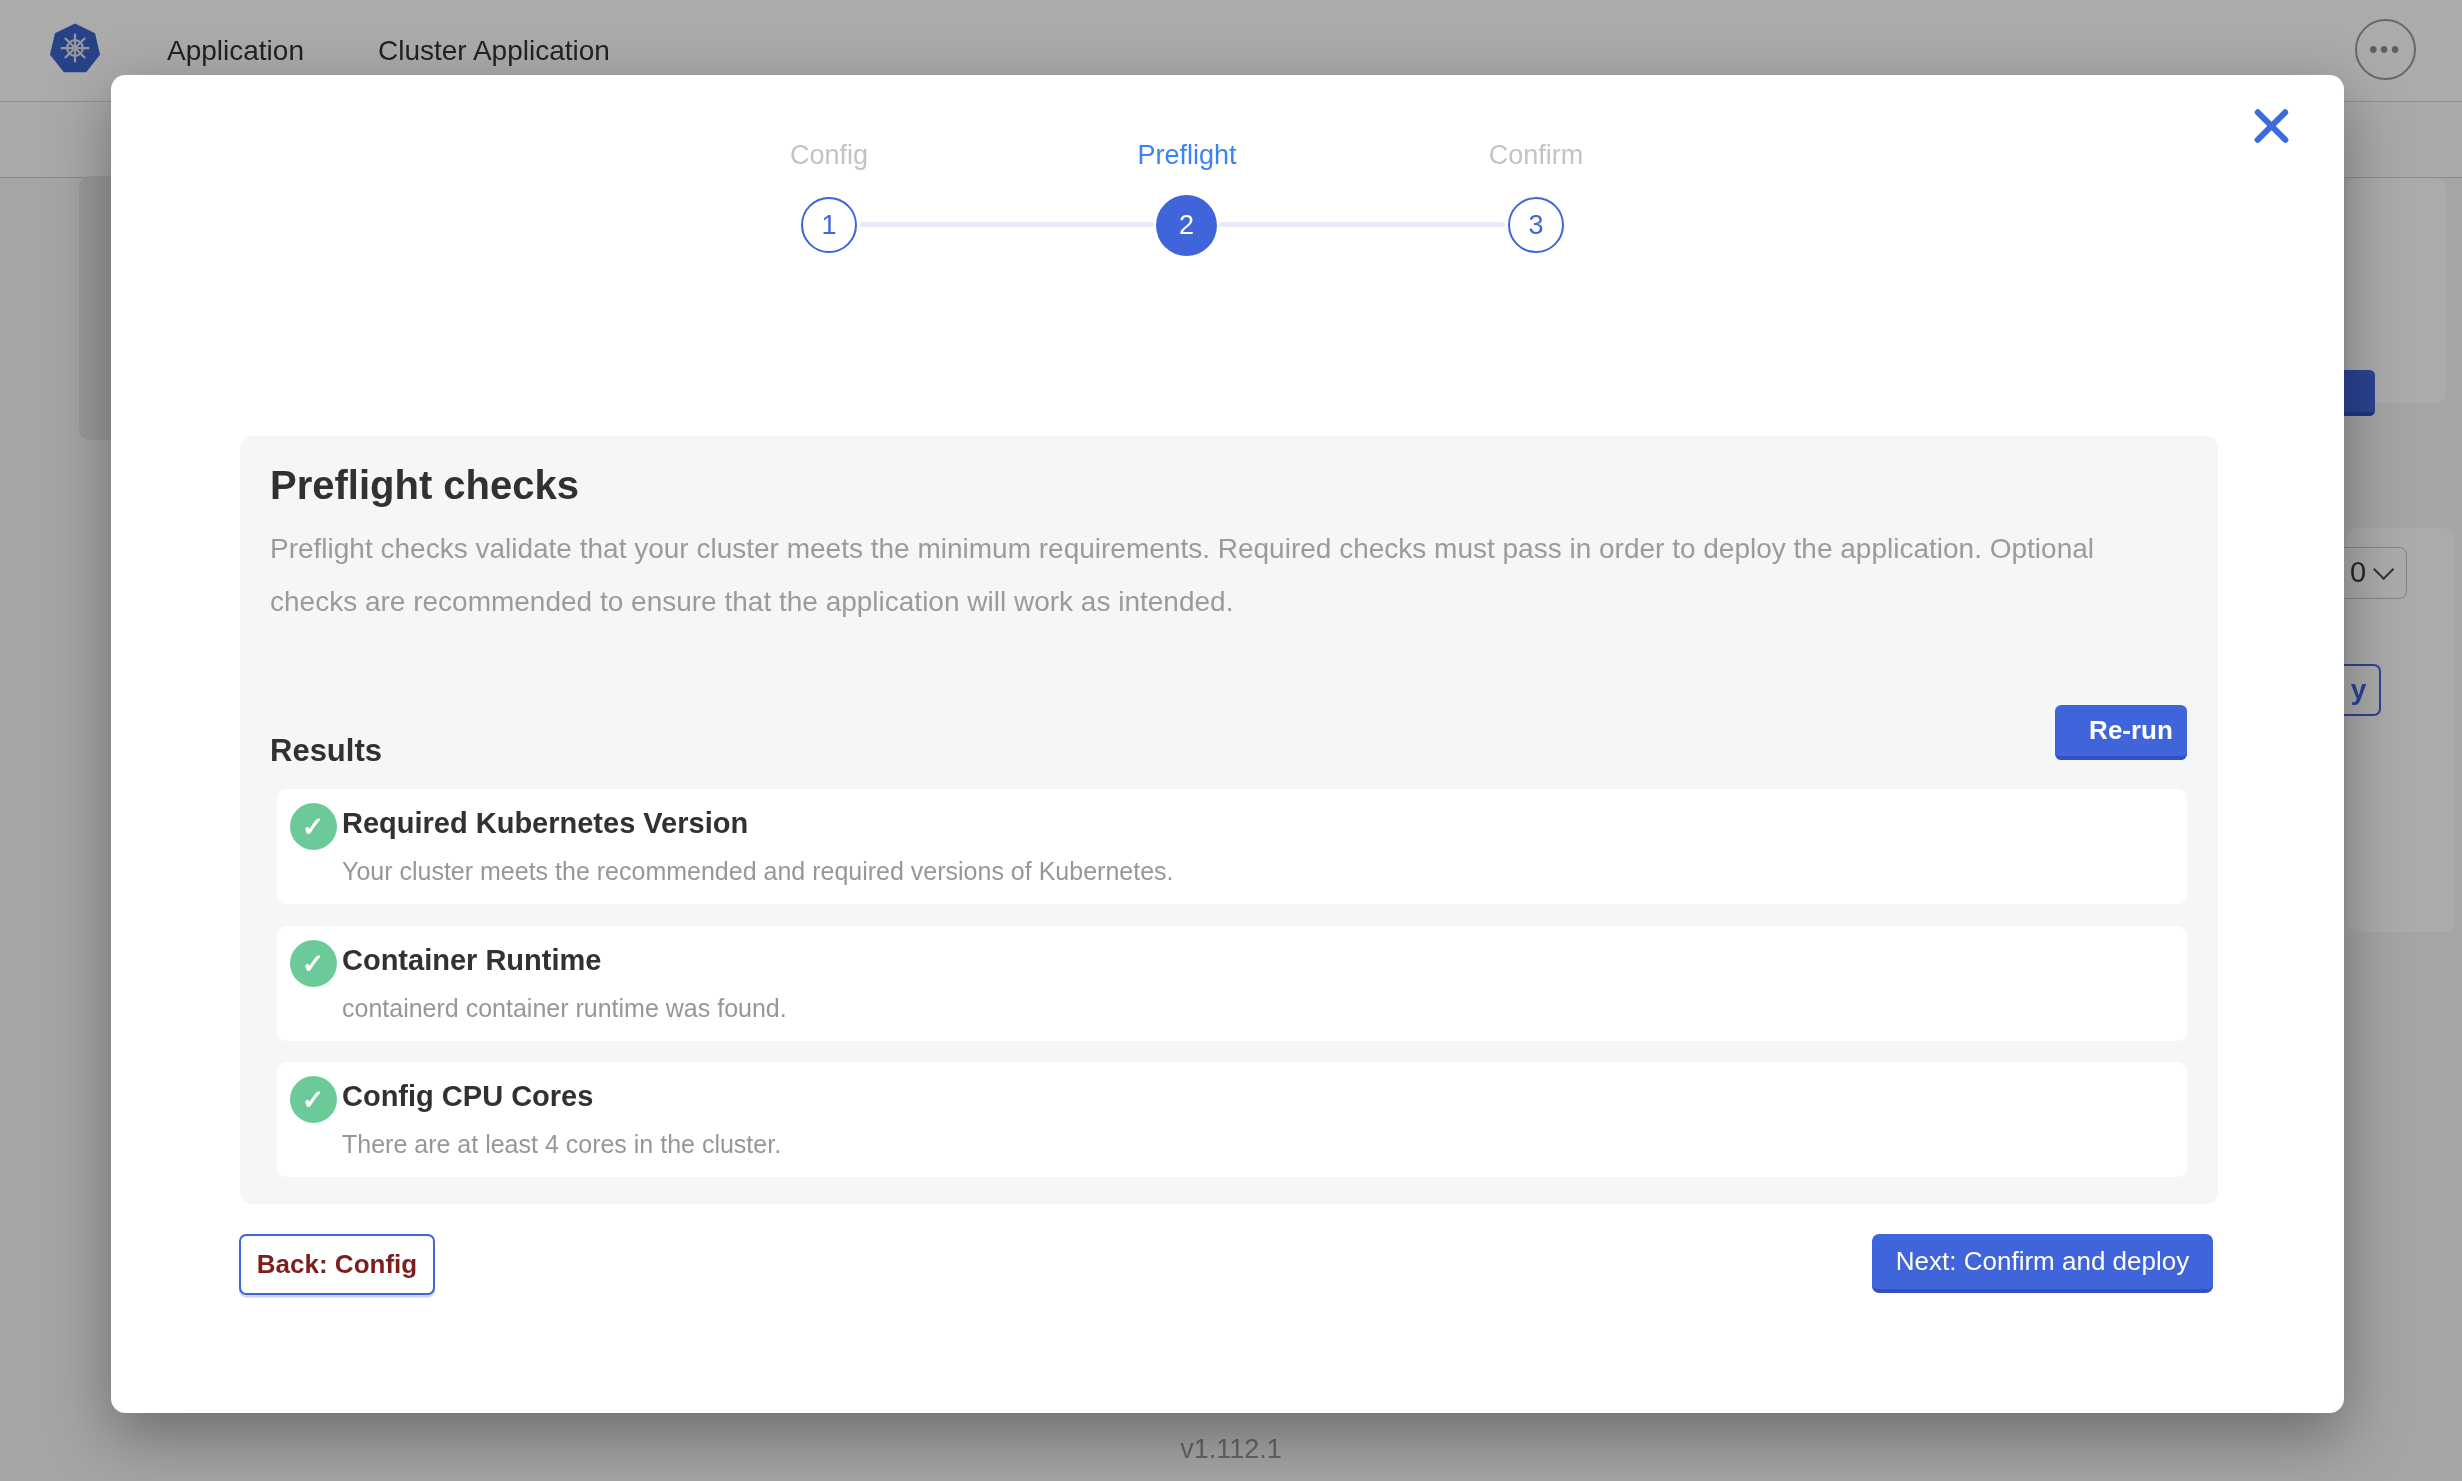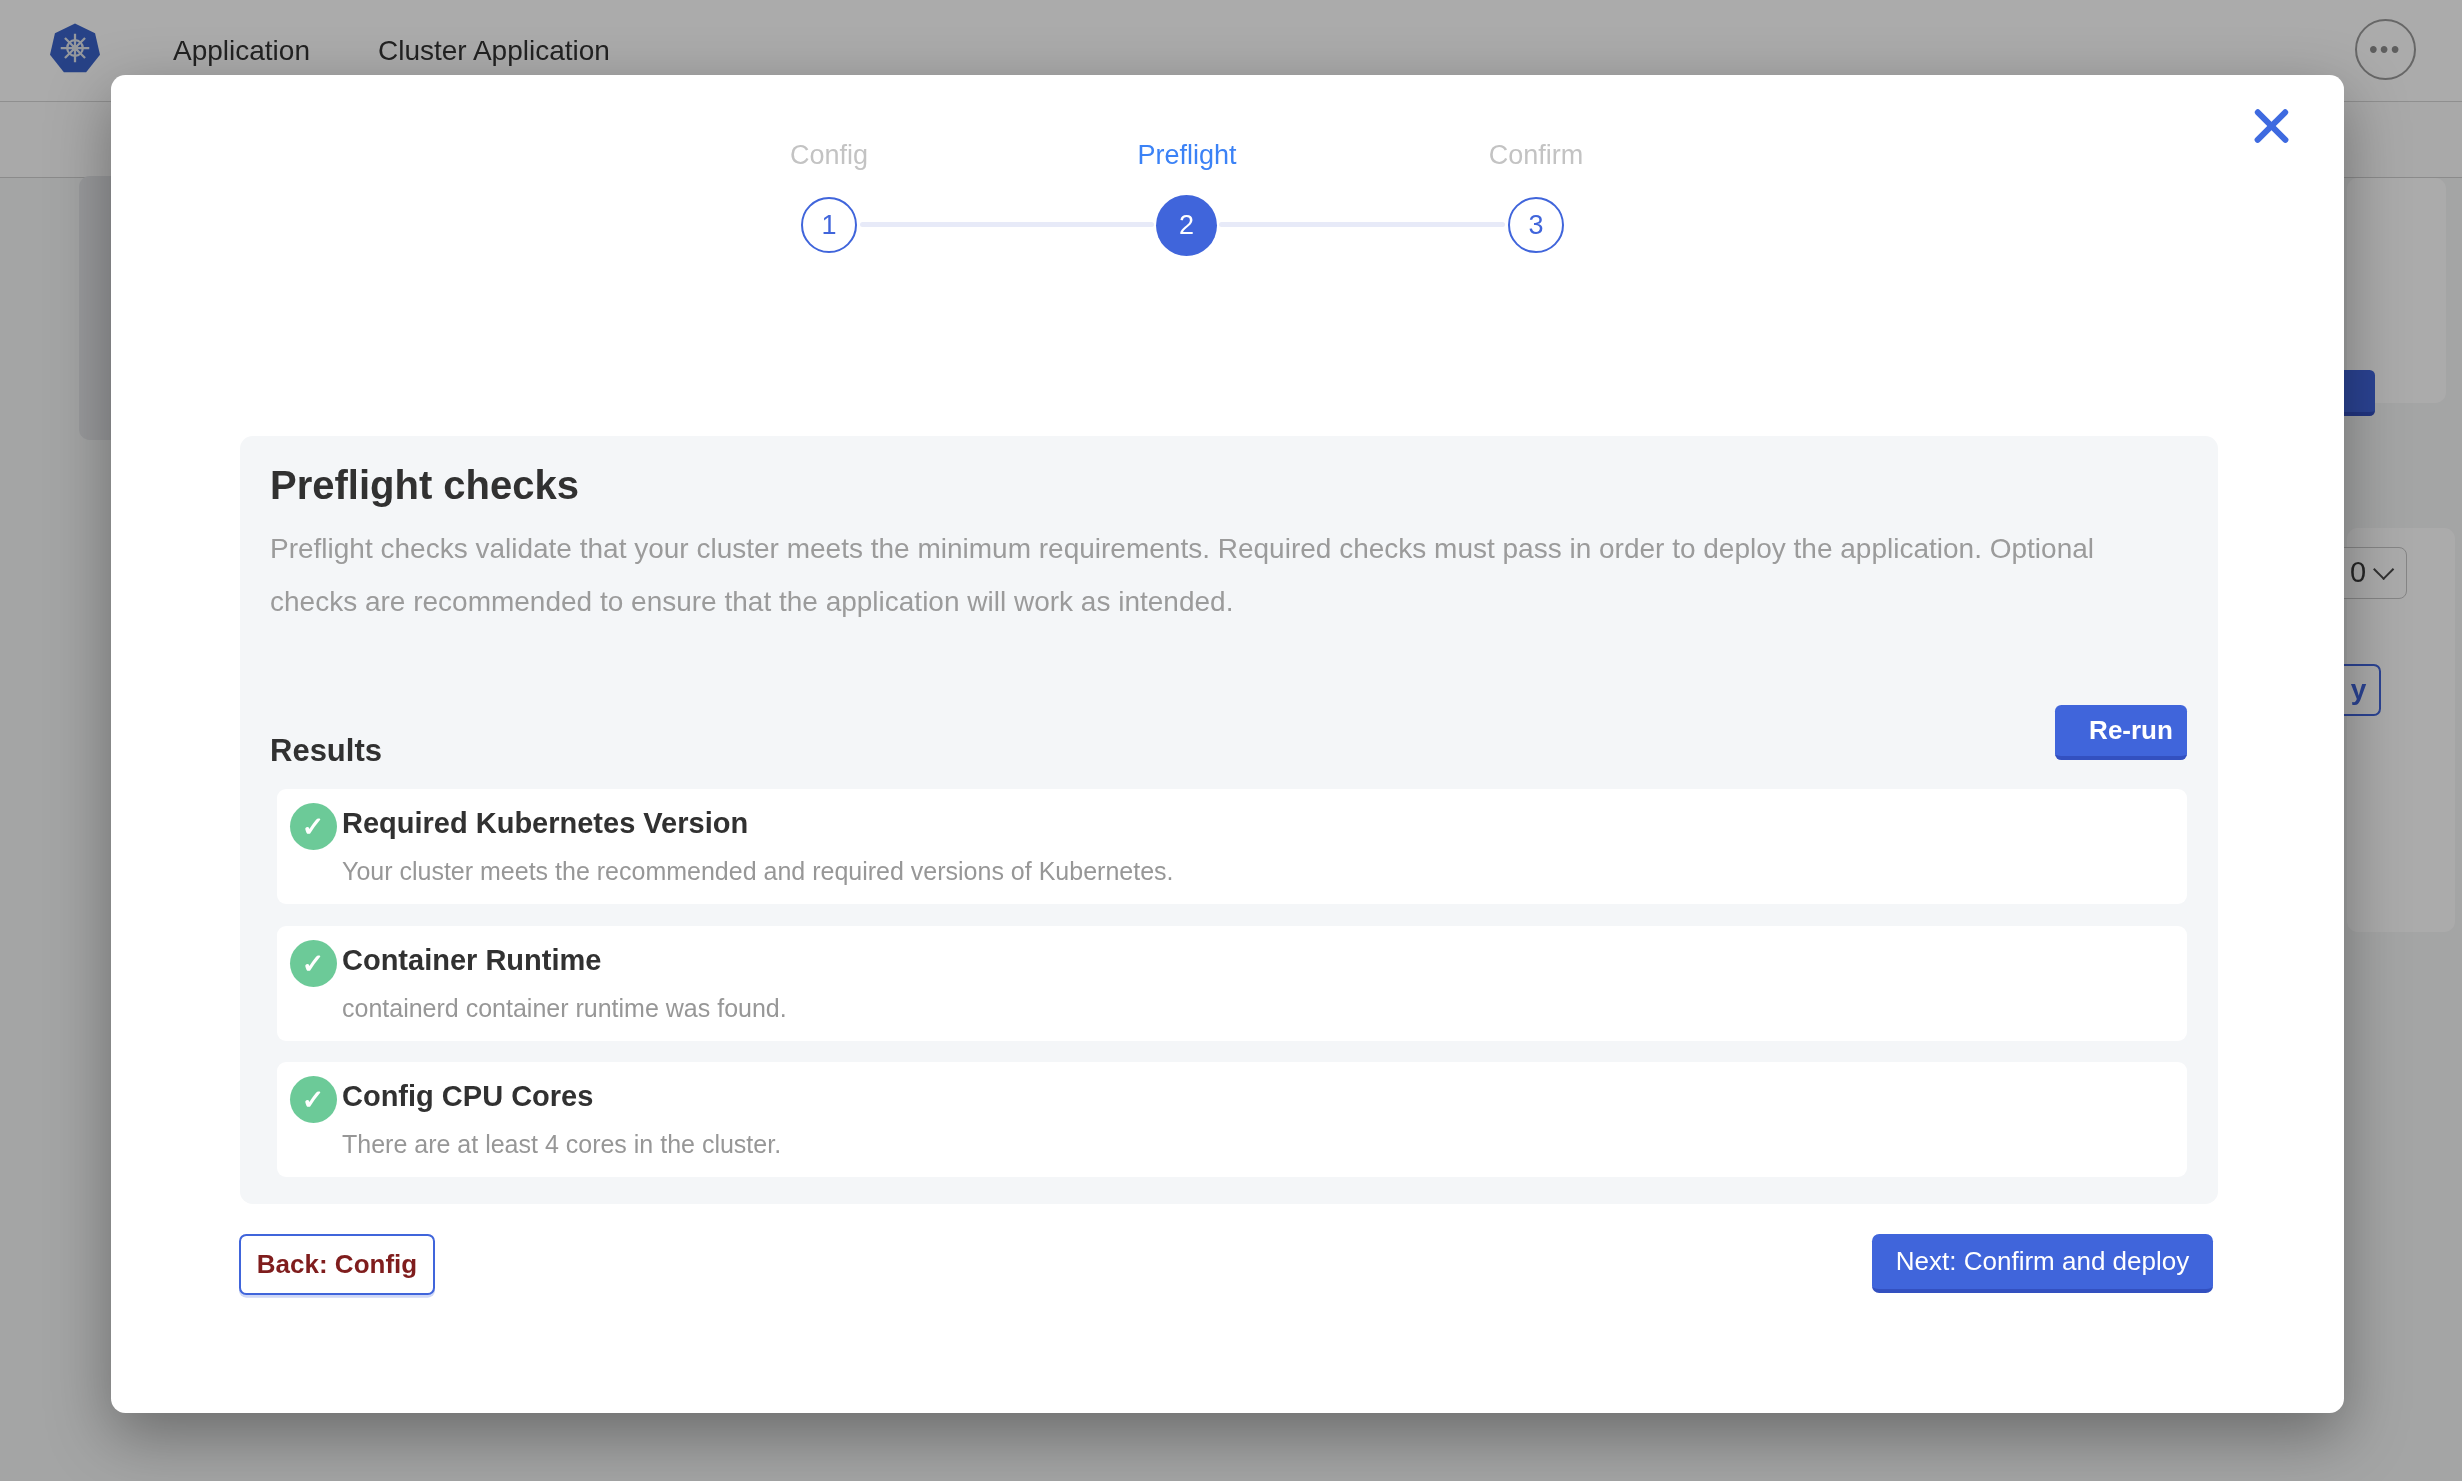--- a/index.html
+++ b/index.html
@@ -8,21 +8,21 @@
 
   
   .page { position:absolute; inset:0; }
   .navbar { position:absolute; left:0; top:0; width:2462px; height:101px; background:#ffffff; }
   .k8s-logo { position:absolute; left:50px; top:23.4px; width:50px; height:50px; background:#3b63c9;
     clip-path:polygon(50% 0%, 90.1% 19.5%, 100% 62.9%, 72.25% 97.7%, 27.75% 97.7%, 0% 62.9%, 9.9% 19.5%);
     display:flex; align-items:center; justify-content:center; }
   .k8s-logo svg { width:36px; height:36px; }
   .nav-tab { position:absolute; top:0; height:101px; display:flex; align-items:center;
     font-size:28px; color:#343434; font-weight:500; }
-  .nav-tab.t1 { left:173px; }
+  .nav-tab.t1 { left:167px; }
   .nav-tab.t2 { left:378px; }
   .ellipsis-btn { position:absolute; left:2355px; top:19px; width:61px; height:61px; border-radius:50%;
     border:2.7px solid #9a9a9a; display:flex; align-items:center; justify-content:center;
     color:#8d8d8d; font-size:23.4px; letter-spacing:2.7px; font-weight:700; }
   .subheader { position:absolute; left:0; top:101px; width:2462px; height:77px; background:#fcfcfc;
     border-top:1.8px solid #d6d6d6; border-bottom:1.8px solid #cfcfcf; }
   .bg-card-left { position:absolute; left:79px; top:176px; width:65px; height:264px;
     background:#e4e6e9; border-radius:10.8px; }
   .bg-card-r1 { position:absolute; left:2347px; top:178px; width:99px; height:225px;
     background:#ffffff; border-radius:10.8px; }
@@ -119,20 +119,21 @@
   <div class="bg-card-r1"></div>
   <div class="bg-card-r2"></div>
   <div class="bg-bluebtn-frag"></div>
   <div class="bg-dropdown-frag">
     <span class="val">0</span>
     <span class="chev"></span>
   </div>
   <div class="bg-outlinedbtn-frag">
     <span>y</span>
   </div>
+  <div class="version">v1.112.1</div>
 </div>
 
 <div class="overlay"></div>
 
 <div class="modal">
   <div class="close-x"></div>
 
   <div class="step-label" style="left:583px;">Config</div>
   <div class="step-label active" style="left:941px;">Preflight</div>
   <div class="step-label" style="left:1290px;">Confirm</div>

